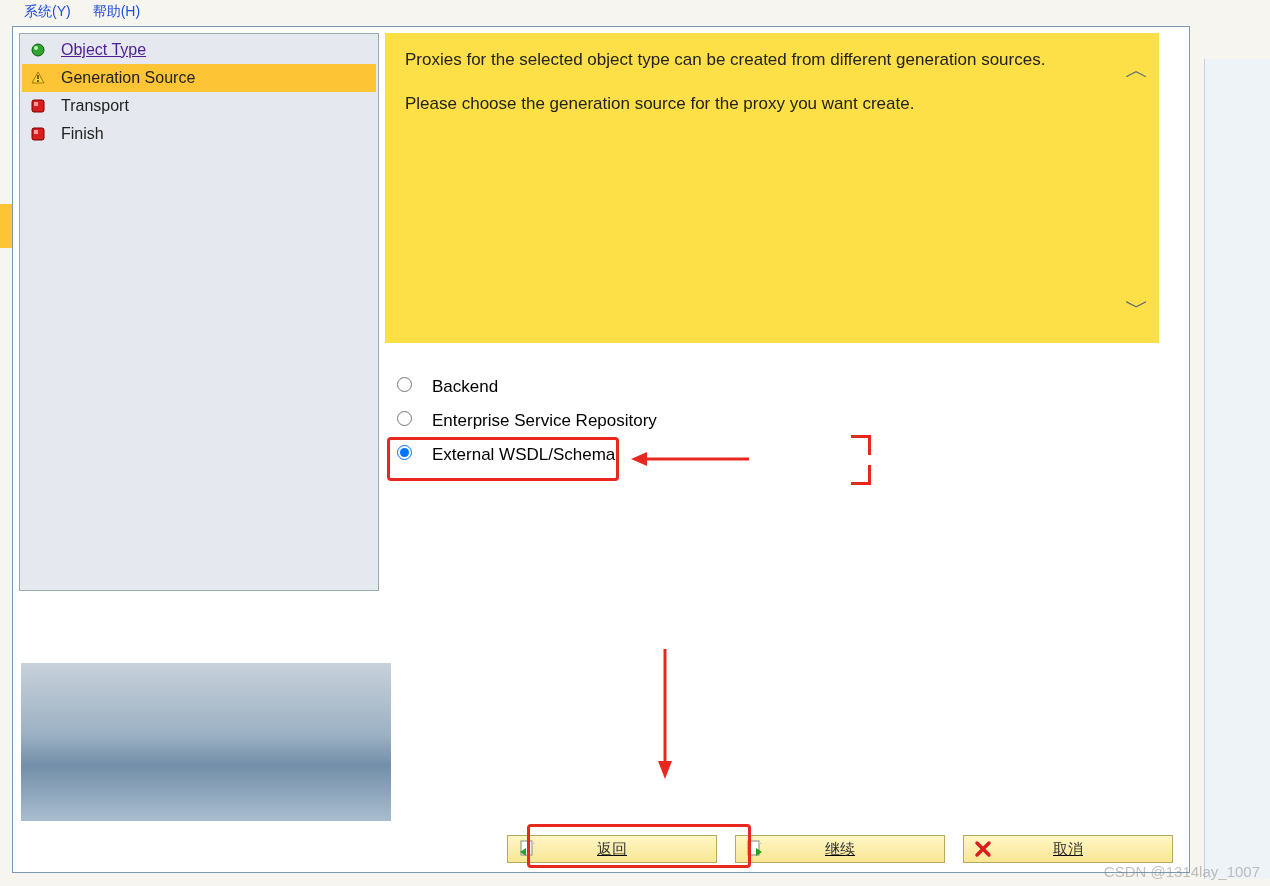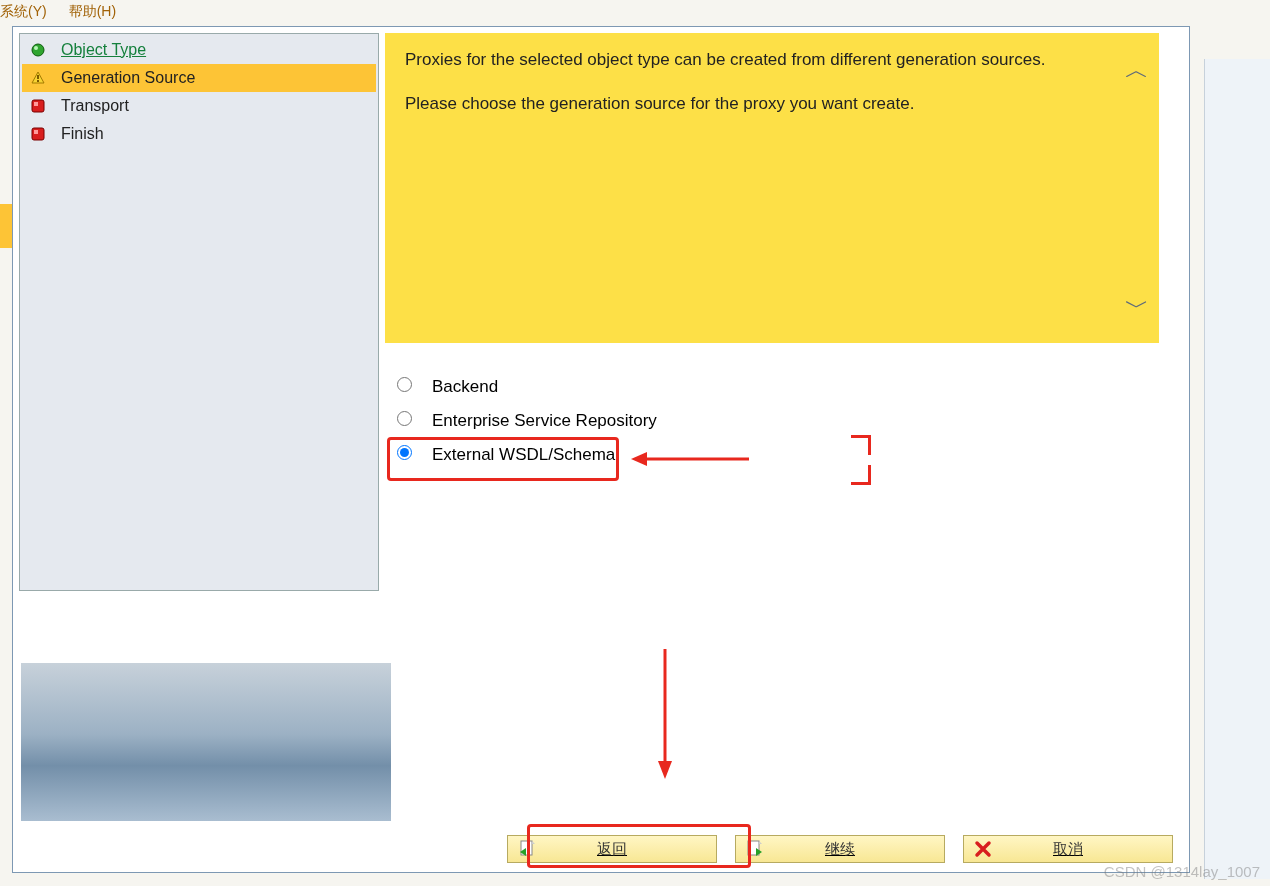--- a/index.html
+++ b/index.html
@@ -8,23 +8,23 @@
     font-size: 14px;
     background: #f6f5f0;
     width: 1270px;
     height: 886px;
     position: relative;
     overflow: hidden;
   }
   .bg-menu {
     position: absolute;
     top: 0; left: 0;
-    padding: 3px 0;
+    padding: 3px 24px;
     font-size: 14px;
-    color: #a16207;
+    color: #1d4ed8;
     display: flex;
     gap: 22px;
   }
   .dialog {
     position: absolute;
     top: 26px;
     left: 12px;
     width: 1178px;
     height: 847px;
     background: #fff;
@@ -79,21 +79,21 @@
   .step-row {
     display: flex;
     align-items: center;
     height: 28px;
     padding: 0 8px;
     gap: 15px;
     font-size: 16px;
   }
   .step-row .icon { width: 16px; height: 16px; display:inline-flex; align-items:center; justify-content:center;}
   .step-row.active { background: #fdc436; }
-  .step-row.link a { color: #15803d; text-decoration: underline; }
+  .step-row.link a { color: #4c1d95; text-decoration: underline; }
   .step-row .label { color: #222; }
 
   .right-area {
     flex: 1;
     position: relative;
     margin: 6px 6px 6px 0;
   }
   .desc-box {
     position: relative;
     width: 774px;

